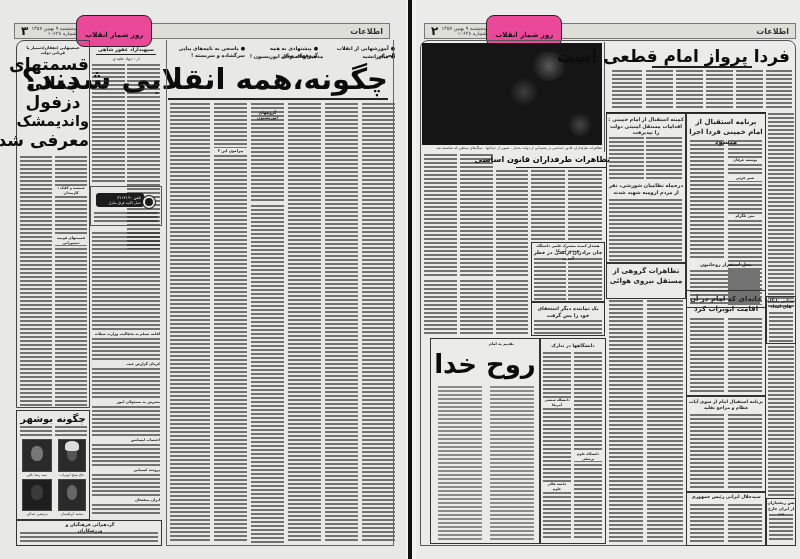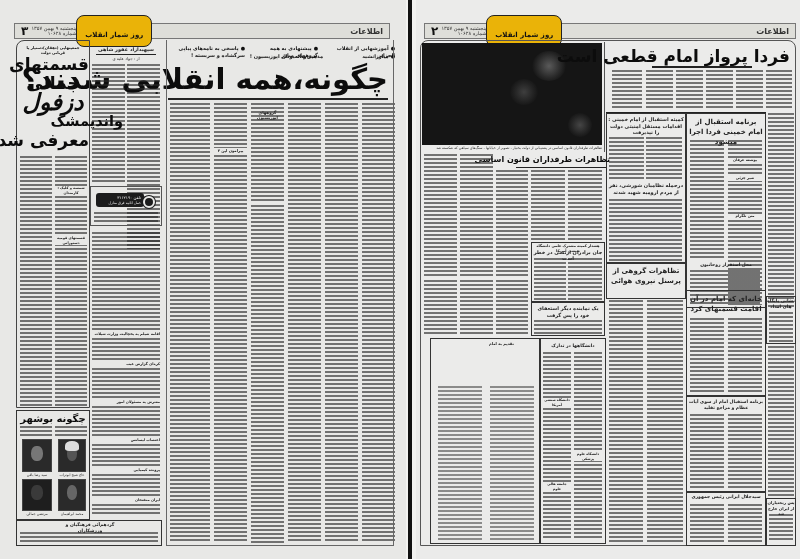--- a/index.html
+++ b/index.html
@@ -12,21 +12,21 @@
   .page.right { left: 416px; width: 384px; background: #ebebea; }
   .gutter { position: absolute; left: 406px; top: 0; width: 10px; height: 559px; background: #f2f2f0; }
   .gutter::after { content: ""; position: absolute; left: 2px; top: 0; width: 4px; height: 559px; background: #111; }
 
   
   .masthead { position: absolute; top: 23px; height: 16px; border: 1px solid #777; background: #deded9; display: flex; align-items: center; justify-content: space-between; padding: 0 6px; }
   .page.left .masthead { left: 14px; width: 376px; }
   .page.right .masthead { left: 8px; width: 372px; }
   .mh-num { font-family: "DejaVu Sans", sans-serif; font-weight: bold; font-size: 12px; line-height: 12px; }
   .mh-date { font-size: 5px; line-height: 5px; color: #333; direction: rtl; width: 48px; }
-  .mh-title { border: 1.5px solid #222; border-radius: 8px; padding: 15px 8px; font-size: 7px; background: #eab308; font-weight: bold; direction: rtl; height: 28px; line-height: 9px; }
+  .mh-title { border: 1.5px solid #222; border-radius: 8px; padding: 15px 8px; font-size: 7px; background: #ec4899; font-weight: bold; direction: rtl; height: 28px; line-height: 9px; }
   .mh-logo { font-size: 8px; font-weight: bold; color: #333; }
   .lines { position: absolute; overflow: hidden;
      background-image: repeating-linear-gradient(to bottom, rgba(40,40,40,0.62) 0, rgba(40,40,40,0.62) 2px, transparent 2px, transparent 4px); }
   .box { position: absolute; border: 1.2px solid #333; }
   .rule { position: absolute; background: #222; }
   .vrule { position: absolute; width: 1px; background: #555; }
 
   .headline { position: absolute; direction: rtl; font-family: "DejaVu Sans", sans-serif; font-weight: bold; color: #0c0c0c; text-align: center; white-space: nowrap; }
   .subhead { position: absolute; direction: rtl; font-weight: bold; color: #222; text-align: center; }
   .kicker { position: absolute; direction: rtl; font-size: 5px; line-height: 7px; color: #111; font-weight: bold; }
@@ -105,22 +105,22 @@
     <div class="lines" style="left:92px; top:444px; width:68px; height:22px;"></div>
     <div class="subhead" style="left:92px; top:468px; width:68px; font-size:3.6px; line-height:5px; text-align:right;">پرونده کیمیایی</div>
     <div class="lines" style="left:92px; top:474px; width:68px; height:22px;"></div>
     <div class="subhead" style="left:92px; top:498px; width:68px; font-size:3.6px; line-height:5px; text-align:right;">ایران منفتحان</div>
     <div class="lines" style="left:92px; top:504px; width:68px; height:12px;"></div>
 
     <div class="box" style="left:16px; top:40px; width:74px; height:368px; border-radius:8px 0 0 0; border-color:#444;"></div>
     <div class="kicker" style="left:20px; top:45px; width:66px; font-size:3.8px; line-height:5px; text-align:center;">جمعیتهایی (دهقان)دستیار یا قربانی دولت</div>
     <div class="headline" style="left:17px; top:55px; width:72px; font-size:17px; line-height:19px;">قسمتهای</div>
     <div class="headline" style="left:17px; top:74px; width:72px; font-size:17px; line-height:19px;">جمالی</div>
-    <div class="headline" style="left:17px; top:93px; width:72px; font-size:23px; line-height:19px;font-style:italic;">دزفول</div>
-    <div class="headline" style="left:17px; top:112px; width:72px; font-size:14.5px; line-height:19px;margin-left:34px;">واندیمشک</div>
+    <div class="headline" style="left:17px; top:93px; width:72px; font-size:17px; line-height:19px;">دزفول</div>
+    <div class="headline" style="left:17px; top:112px; width:72px; font-size:14.5px; line-height:19px;">واندیمشک</div>
     <div class="headline" style="left:17px; top:131px; width:72px; font-size:17px; line-height:19px;">معرفی شدند</div>
     <div class="lines" style="left:55px; top:156px; width:32px; height:250px;"></div>
     <div class="lines" style="left:20px; top:156px; width:32px; height:250px;"></div>
     <div class="subhead" style="left:55px; top:186px; width:32px; font-size:3.5px; line-height:4.5px; background:#e8e8e6;">شمسه و کلیک : کارمندان</div>
     <div class="subhead" style="left:55px; top:236px; width:32px; font-size:3.5px; line-height:4.5px; background:#e8e8e6;">قسمتهای قومیه دستوراتی</div>
 
     <div class="box" style="left:16px; top:410px; width:74px; height:110px; border-color:#333;"></div>
     <div class="headline" style="left:17px; top:412px; width:72px; font-size:10px; line-height:13px;">چگونه بوشهر</div>
     <div class="lines" style="left:55px; top:426px; width:32px; height:12px;"></div>
     <div class="lines" style="left:20px; top:426px; width:32px; height:12px;"></div>
@@ -202,36 +202,36 @@
     <div class="lines" style="left:352px; top:113px; width:26px; height:195px;"></div>
     <div class="box" style="left:350px; top:296px; width:30px; height:48px; border-width:1px;"></div>
     <div class="subhead" style="left:351px; top:298px; width:28px; font-size:4.5px; line-height:6px;">نشانی پایگاه های امداد</div>
     <div class="lines" style="left:353px; top:312px; width:24px; height:30px;"></div>
     <div class="lines" style="left:352px; top:346px; width:26px; height:150px;"></div>
     <div class="box" style="left:350px; top:498px; width:30px; height:48px; border-width:1px;"></div>
     <div class="subhead" style="left:351px; top:500px; width:28px; font-size:4px; line-height:5.5px;">پس ربختیاران از ایران خارج شد</div>
     <div class="lines" style="left:353px; top:514px; width:24px; height:28px;"></div>
 
     <div class="box" style="left:270px; top:290px; width:80px; height:106px; border-width:1px;"></div>
-    <div class="subhead" style="left:272px; top:294px; width:76px; font-size:7px; line-height:10px;">خانه‌ای که امام در آن اقامت قسمتهای کرد</div>
+    <div class="subhead" style="left:272px; top:294px; width:76px; font-size:7px; line-height:10px;">خانه‌ای که امام در آن اقامت ابوتراب کرد</div>
     <div class="lines" style="left:312px; top:318px; width:34px; height:74px;"></div>
     <div class="lines" style="left:274px; top:318px; width:34px; height:74px;"></div>
 
     <div class="box" style="left:270px; top:396px; width:80px; height:96px; border-width:1px;"></div>
     <div class="subhead" style="left:272px; top:399px; width:76px; font-size:4.5px; line-height:6px;">برنامه استقبال امام از سوی آیات عظام و مراجع تقلید</div>
     <div class="lines" style="left:312px; top:414px; width:34px; height:74px;"></div>
     <div class="lines" style="left:274px; top:414px; width:34px; height:74px;"></div>
 
     <div class="box" style="left:270px; top:492px; width:80px; height:54px; border-width:1px;"></div>
     <div class="subhead" style="left:272px; top:494px; width:76px; font-size:4.5px; line-height:6px;">سیدجلال ایرانی رئیس جمهوری</div>
     <div class="lines" style="left:312px; top:504px; width:34px; height:40px;"></div>
     <div class="lines" style="left:274px; top:504px; width:34px; height:40px;"></div>
 
     <div class="box" style="left:190px; top:263px; width:80px; height:36px; border-width:1px;"></div>
-    <div class="subhead" style="left:192px; top:266px; width:76px; font-size:7px; line-height:10px;">تظاهرات گروهی از پرسنل نیروی هوائی</div>
+    <div class="subhead" style="left:192px; top:266px; width:76px; font-size:7px; line-height:10px;">تظاهرات گروهی از مستقل نیروی هوائی</div>
     <div class="lines" style="left:193px; top:300px; width:34px; height:244px;"></div>
     <div class="lines" style="left:231px; top:300px; width:36px; height:244px;"></div>
 
     <div class="headline" style="left:94px; top:154px; width:100px; font-size:8px; line-height:12px;">تظاهرات طرفداران قانون اساسی</div>
     <div class="rule" style="left:100px; top:167px; width:90px; height:1px;"></div>
     <div class="lines" style="left:152px; top:170px; width:34px; height:70px;"></div>
     <div class="lines" style="left:115px; top:170px; width:34px; height:70px;"></div>
     <div class="lines" style="left:80px; top:170px; width:32px; height:108px;"></div>
     <div class="lines" style="left:44px; top:154px; width:33px; height:124px;"></div>
     <div class="lines" style="left:8px; top:154px; width:33px; height:124px;"></div>
@@ -245,20 +245,21 @@
     <div class="box" style="left:115px; top:302px; width:74px; height:34px; border-width:1px;"></div>
     <div class="subhead" style="left:117px; top:305px; width:70px; font-size:5px; line-height:6.5px;">یک نماینده دیگر استعفای خود را پس گرفت</div>
     <div class="lines" style="left:118px; top:320px; width:68px; height:14px;"></div>
 
     <div class="lines" style="left:80px; top:280px; width:32px; height:56px;"></div>
     <div class="lines" style="left:44px; top:280px; width:33px; height:56px;"></div>
     <div class="lines" style="left:8px; top:280px; width:33px; height:56px;"></div>
 
     <div class="box" style="left:14px; top:338px; width:110px; height:206px; border-width:1.3px;"></div>
     <div class="subhead" style="left:16px; top:341px; width:106px; font-size:3.8px; line-height:5px; text-align:right; padding-right:24px;">تقدیم به امام</div>
+    <div class="headline" style="left:16px; top:346px; width:106px; font-size:26px; line-height:36px; letter-spacing:1px;">روح خدا</div>
     <div class="lines" style="left:74px; top:386px; width:44px; height:154px; opacity:0.8;"></div>
     <div class="lines" style="left:22px; top:386px; width:44px; height:154px; opacity:0.8;"></div>
 
     <div class="box" style="left:124px; top:338px; width:66px; height:206px; border-width:1px;"></div>
     <div class="subhead" style="left:126px; top:343px; width:62px; font-size:4.5px; line-height:6px;">دانشگاهها در تدارک</div>
     <div class="lines" style="left:158px; top:352px; width:28px; height:188px;"></div>
     <div class="lines" style="left:127px; top:352px; width:28px; height:188px;"></div>
     <div class="subhead" style="left:127px; top:398px; width:28px; font-size:3.4px; line-height:4.5px; background:#ebebea;">دانشگاه صنعتی آمریکا</div>
     <div class="subhead" style="left:158px; top:452px; width:28px; font-size:3.4px; line-height:4.5px; background:#ebebea;">دانشگاه علوم پزشکی</div>
     <div class="subhead" style="left:127px; top:482px; width:28px; font-size:3.4px; line-height:4.5px; background:#ebebea;">جامعه هالی علوم</div>

